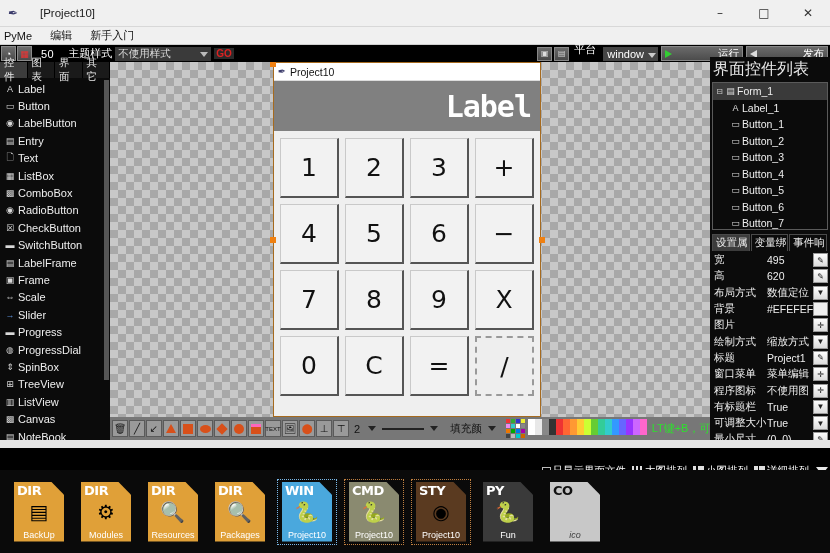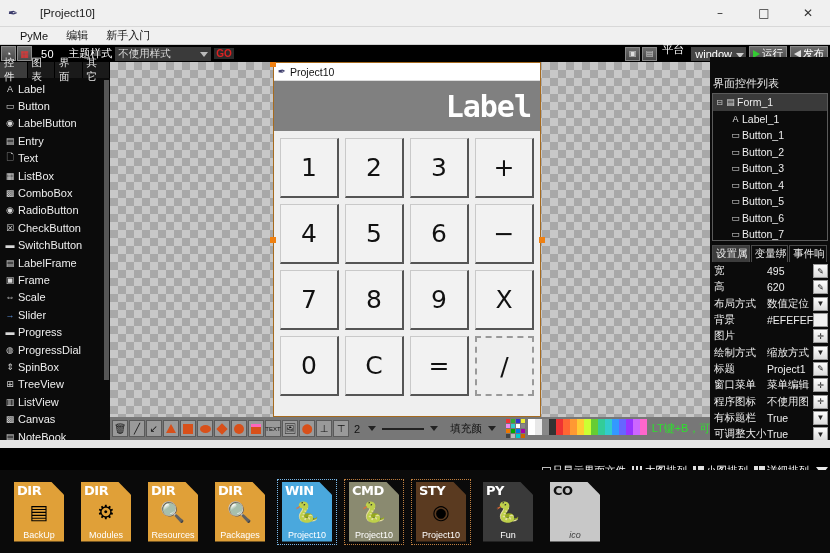--- a/index.html
+++ b/index.html
@@ -26,21 +26,21 @@
     font-size: 12px; color: #333; font-family: "DejaVu Sans", sans-serif;
   }
 
   
   .menubar {
     position: absolute; left: 0; top: 27px; width: 830px; height: 18px;
     background: #f0f0f0; display: flex; align-items: center;
     border-bottom: 1px solid #cfcfcf;
   }
   .menu-item { font-size: 11px; color: #111; padding: 0 9px; white-space: nowrap; }
-  .menu-item:first-child { padding-left: 20px; }
+  .menu-item:first-child { padding-left: 4px; }
 
   
   .toolbar {
     position: absolute; left: 0; top: 45px; width: 830px; height: 17px;
     background: #000; display: flex; align-items: center;
   }
   .tb-ico {
     width: 15px; height: 15px; margin-left: 1px;
     background: linear-gradient(#6e6e6e,#4a4a4a);
     border: 1px solid #8a8a8a; display: flex; align-items: center; justify-content: center;
@@ -62,21 +62,21 @@
     border: 1px solid #888; margin-right: 2px; font-size: 8px; color: #ddd;
     display:flex;align-items:center;justify-content:center;}
   .tb-plat { color: #fff; font-size: 11px; margin: 0 7px 8px 3px; }
   .tb-win { background: #454545; color: #fff; font-size: 11px; height: 14px;
     padding: 0 14px 0 4px; display: flex; align-items: center; position: relative; }
   .tb-win .arw { position: absolute; right: 2px; top: 6px; border-left: 4px solid transparent;
     border-right: 4px solid transparent; border-top: 5px solid #ccc; }
   .tb-run, .tb-pub {
     background: linear-gradient(#6a6a6a,#4c4c4c); border:1px solid #888;
     color: #fff; font-size: 10.5px; height: 15px; display: flex; align-items: center;
-    padding: 0 3px; margin-left: 3px;
+    padding: 0 3px; margin-left: 3px; gap: 44px;
   }
   .tri-r { width:0;height:0;border-top:4px solid transparent;border-bottom:4px solid transparent;
     border-left:7px solid #3c3; margin-right:2px;}
   .tri-l { width:0;height:0;border-top:4px solid transparent;border-bottom:4px solid transparent;
     border-right:7px solid #ddd; margin-right:2px;}
 
   
   .leftpanel { position: absolute; left: 0; top: 62px; width: 110px; height: 378px; background: #0b0b0b; }
   .lp-tabs { display: flex; height: 16px; background: #1a1a1a; }
   .lp-tab { font-size: 10.5px; color: #e8e8e8; padding: 0 4px; height: 16px;
@@ -137,21 +137,21 @@
   .db-line { width: 42px; height:0; border-top: 2px solid #222; }
   .db-fill { color:#111; font-size:10.5px; margin-left:6px; white-space:nowrap;}
   .pal { display:flex; margin-left: 4px; flex-shrink:0;}
   .pal-grid { display:grid; grid-template-columns: repeat(4, 4px); grid-template-rows: repeat(4,4px); gap:1px;}
   .pal-strip { display:flex; margin-left: 3px; }
   .pal-strip i { width: 7px; height: 16px; display:block; }
   .status-green { color: #2ee02e; font-size: 11px; margin-left: 5px; white-space: nowrap; }
 
   
   .rightpanel { position: absolute; left: 710px; top: 57px; width: 120px; height: 383px; background: #0b0b0b; }
-  .rp-title { color: #e8e8e8; font-size: 11px; padding: 19px 0 2px 3px; }
+  .rp-title { color: #e8e8e8; font-size: 16px; padding: 2px 0 2px 3px; }
   .tree { border: 1px solid #5a5a5a; margin: 0 2px; height: 148px; overflow: hidden; }
   .tr-row { height: 16.5px; display: flex; align-items: center; color: #eee; font-size: 10.5px;
     white-space: nowrap; padding-left: 2px; }
   .tr-row.sel { background: #3a3a3a; }
   .tr-exp { width: 9px; font-size: 8px; color: #ccc; text-align:center;}
   .tr-ic { width: 13px; text-align: center; font-size: 9px; color: #ddd; }
   .tr-ind { width: 14px; }
   .rp-tabs { display: flex; margin: 4px 2px 0 2px; }
   .rp-tab { font-size: 10.5px; color: #eee; padding: 1px 3px; border: 1px solid #4a4a4a;
     border-bottom: none; margin-right: 1px; white-space: nowrap; overflow: hidden; }

